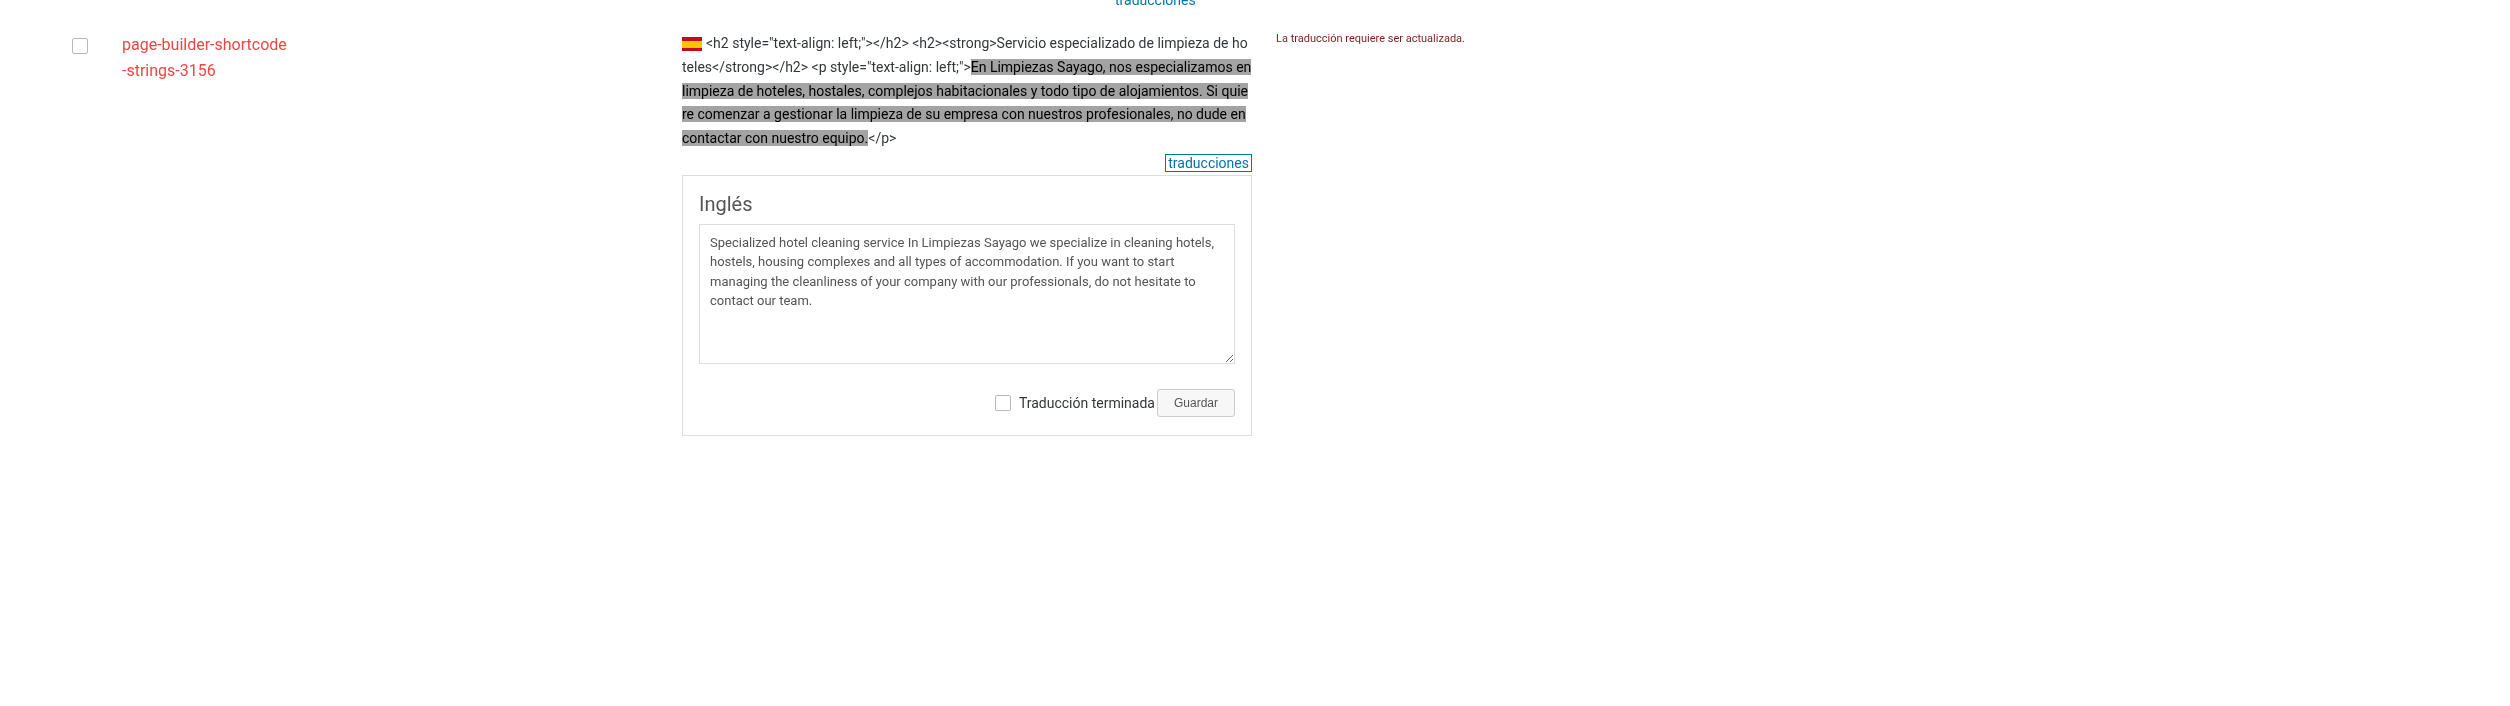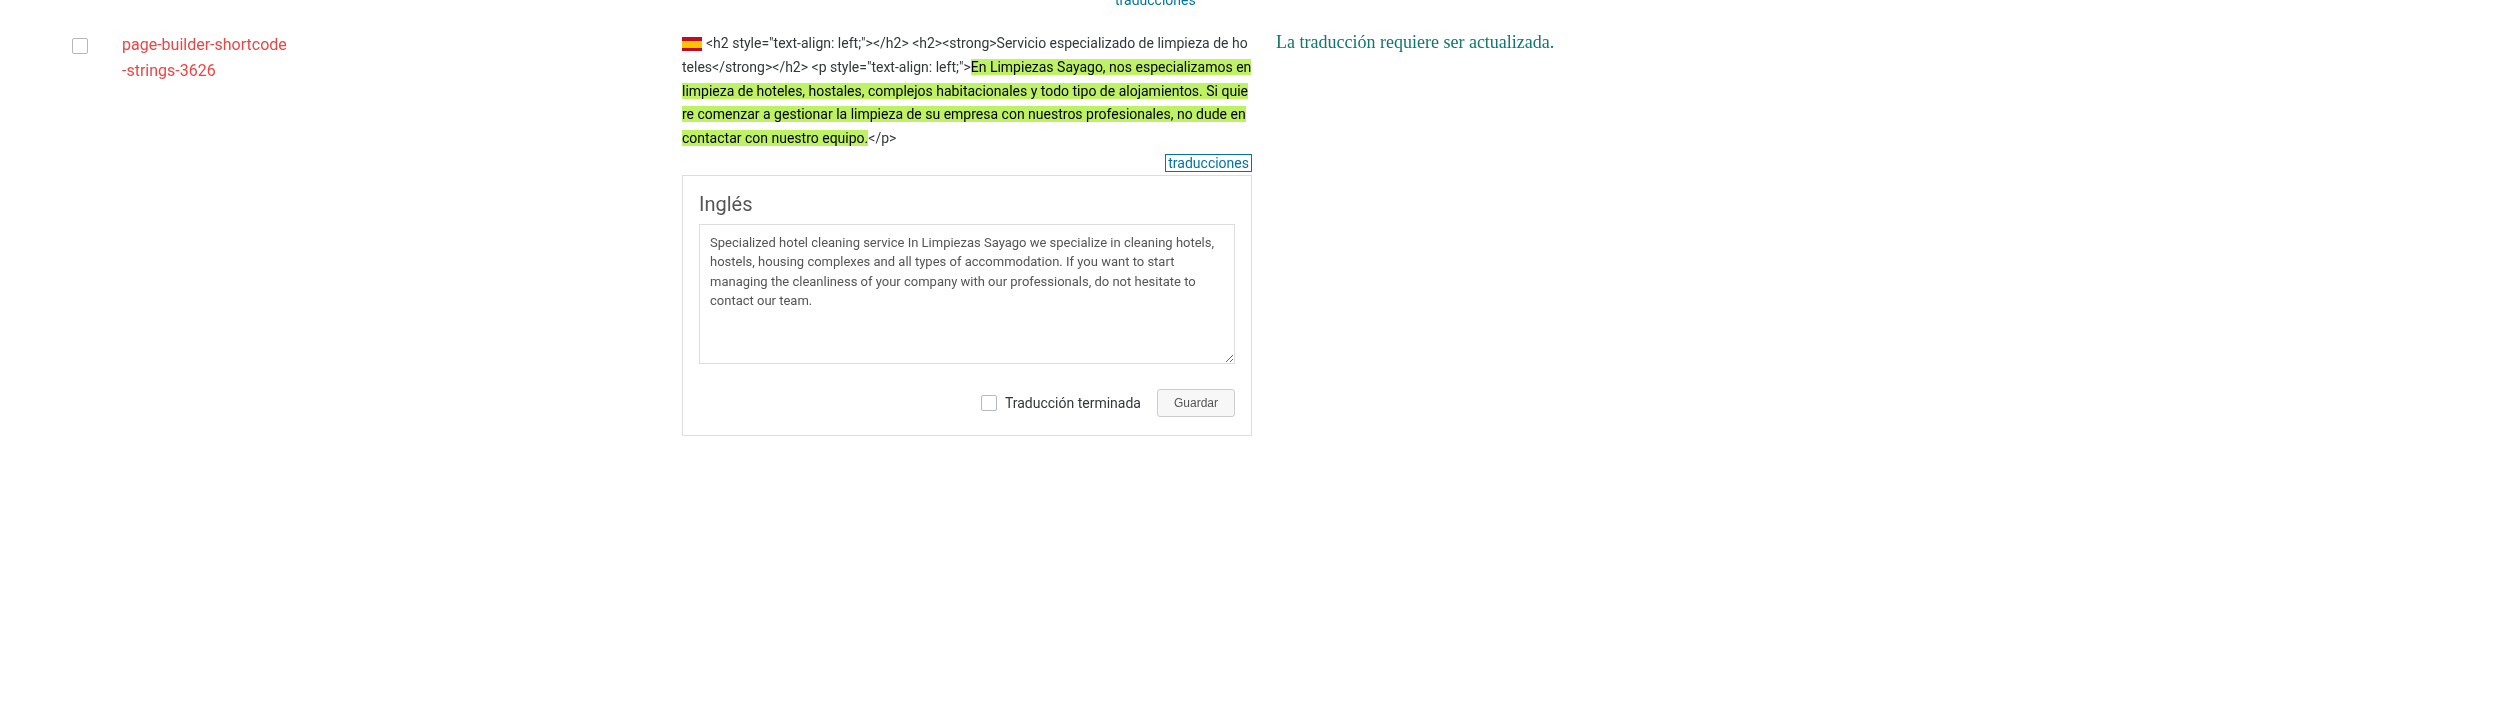--- a/index.html
+++ b/index.html
@@ -52,45 +52,44 @@
       color: #ef4444;
       line-height: 1.6;
       word-break: break-all;
     }
     .col-context {
       width: 590px;
       padding-right: 20px;
     }
     .col-status {
       flex: 1;
-      font-size: 18px;
-      color: #0f766e;
+      font-size: 11px;
+      color: #7f1d1d;
       padding-left: 4px;
-      font-family: Liberation Serif, serif;
     }
     .flag {
       display: inline-block;
       width: 20px;
       height: 14px;
       vertical-align: middle;
       margin-right: 4px;
       position: relative;
       overflow: hidden;
     }
     .flag .stripe-red-top { position:absolute; top:0; left:0; width:100%; height:25%; background:#c60b1e; }
     .flag .stripe-yellow { position:absolute; top:25%; left:0; width:100%; height:50%; background:#ffc400; }
     .flag .stripe-red-bottom { position:absolute; top:75%; left:0; width:100%; height:25%; background:#c60b1e; }
     .source-text {
       font-size: 14px;
       line-height: 1.7;
       color: #32373c;
       word-break: break-all;
     }
     .source-text .hl {
-      background: #bef264;
+      background: #a3a3a3;
       color: #000;
     }
     .traducciones-link {
       text-align: right;
       margin-top: 4px;
     }
     .traducciones-link a {
       color: #0073aa;
       font-size: 14px;
       text-decoration: none;
@@ -117,21 +116,21 @@
       font-size: 13px;
       color: #555;
       line-height: 1.5;
       resize: both;
       background: #fff;
     }
     .translation-footer {
       display: flex;
       justify-content: flex-end;
       align-items: center;
-      gap: 16px;
+      gap: 2px;
       margin-top: 22px;
     }
     .checkbox-wrap {
       display: flex;
       align-items: center;
       gap: 8px;
       font-size: 14px;
       color: #32373c;
     }
     .checkbox-wrap input[type="checkbox"] {
@@ -161,21 +160,21 @@
   <div class="top-link">traducciones</div>
 
   <div class="row">
 
     <div class="col-checkbox">
       <input type="checkbox" style="">
     </div>
 
     <div class="col-name">
       <span>page-builder-shortcode</span><br>
-      <span>-strings-3626</span>
+      <span>-strings-3156</span>
     </div>
 
     <div class="col-context">
       <div class="source-text">
         <span class="flag">
           <span class="stripe-red-top"></span>
           <span class="stripe-yellow"></span>
           <span class="stripe-red-bottom"></span>
         </span><span>&lt;h2 style="text-align: left;"&gt;&lt;/h2&gt; &lt;h2&gt;&lt;strong&gt;Servicio especializado de limpieza de hoteles&lt;/strong&gt;&lt;/h2&gt; &lt;p style="text-align: left;"&gt;</span><span class="hl">En Limpiezas Sayago, nos especializamos en limpieza de hoteles, hostales, complejos habitacionales y todo tipo de alojamientos. Si quiere comenzar a gestionar la limpieza de su empresa con nuestros profesionales, no dude en contactar con nuestro equipo.</span><span>&lt;/p&gt;</span>
       </div>

